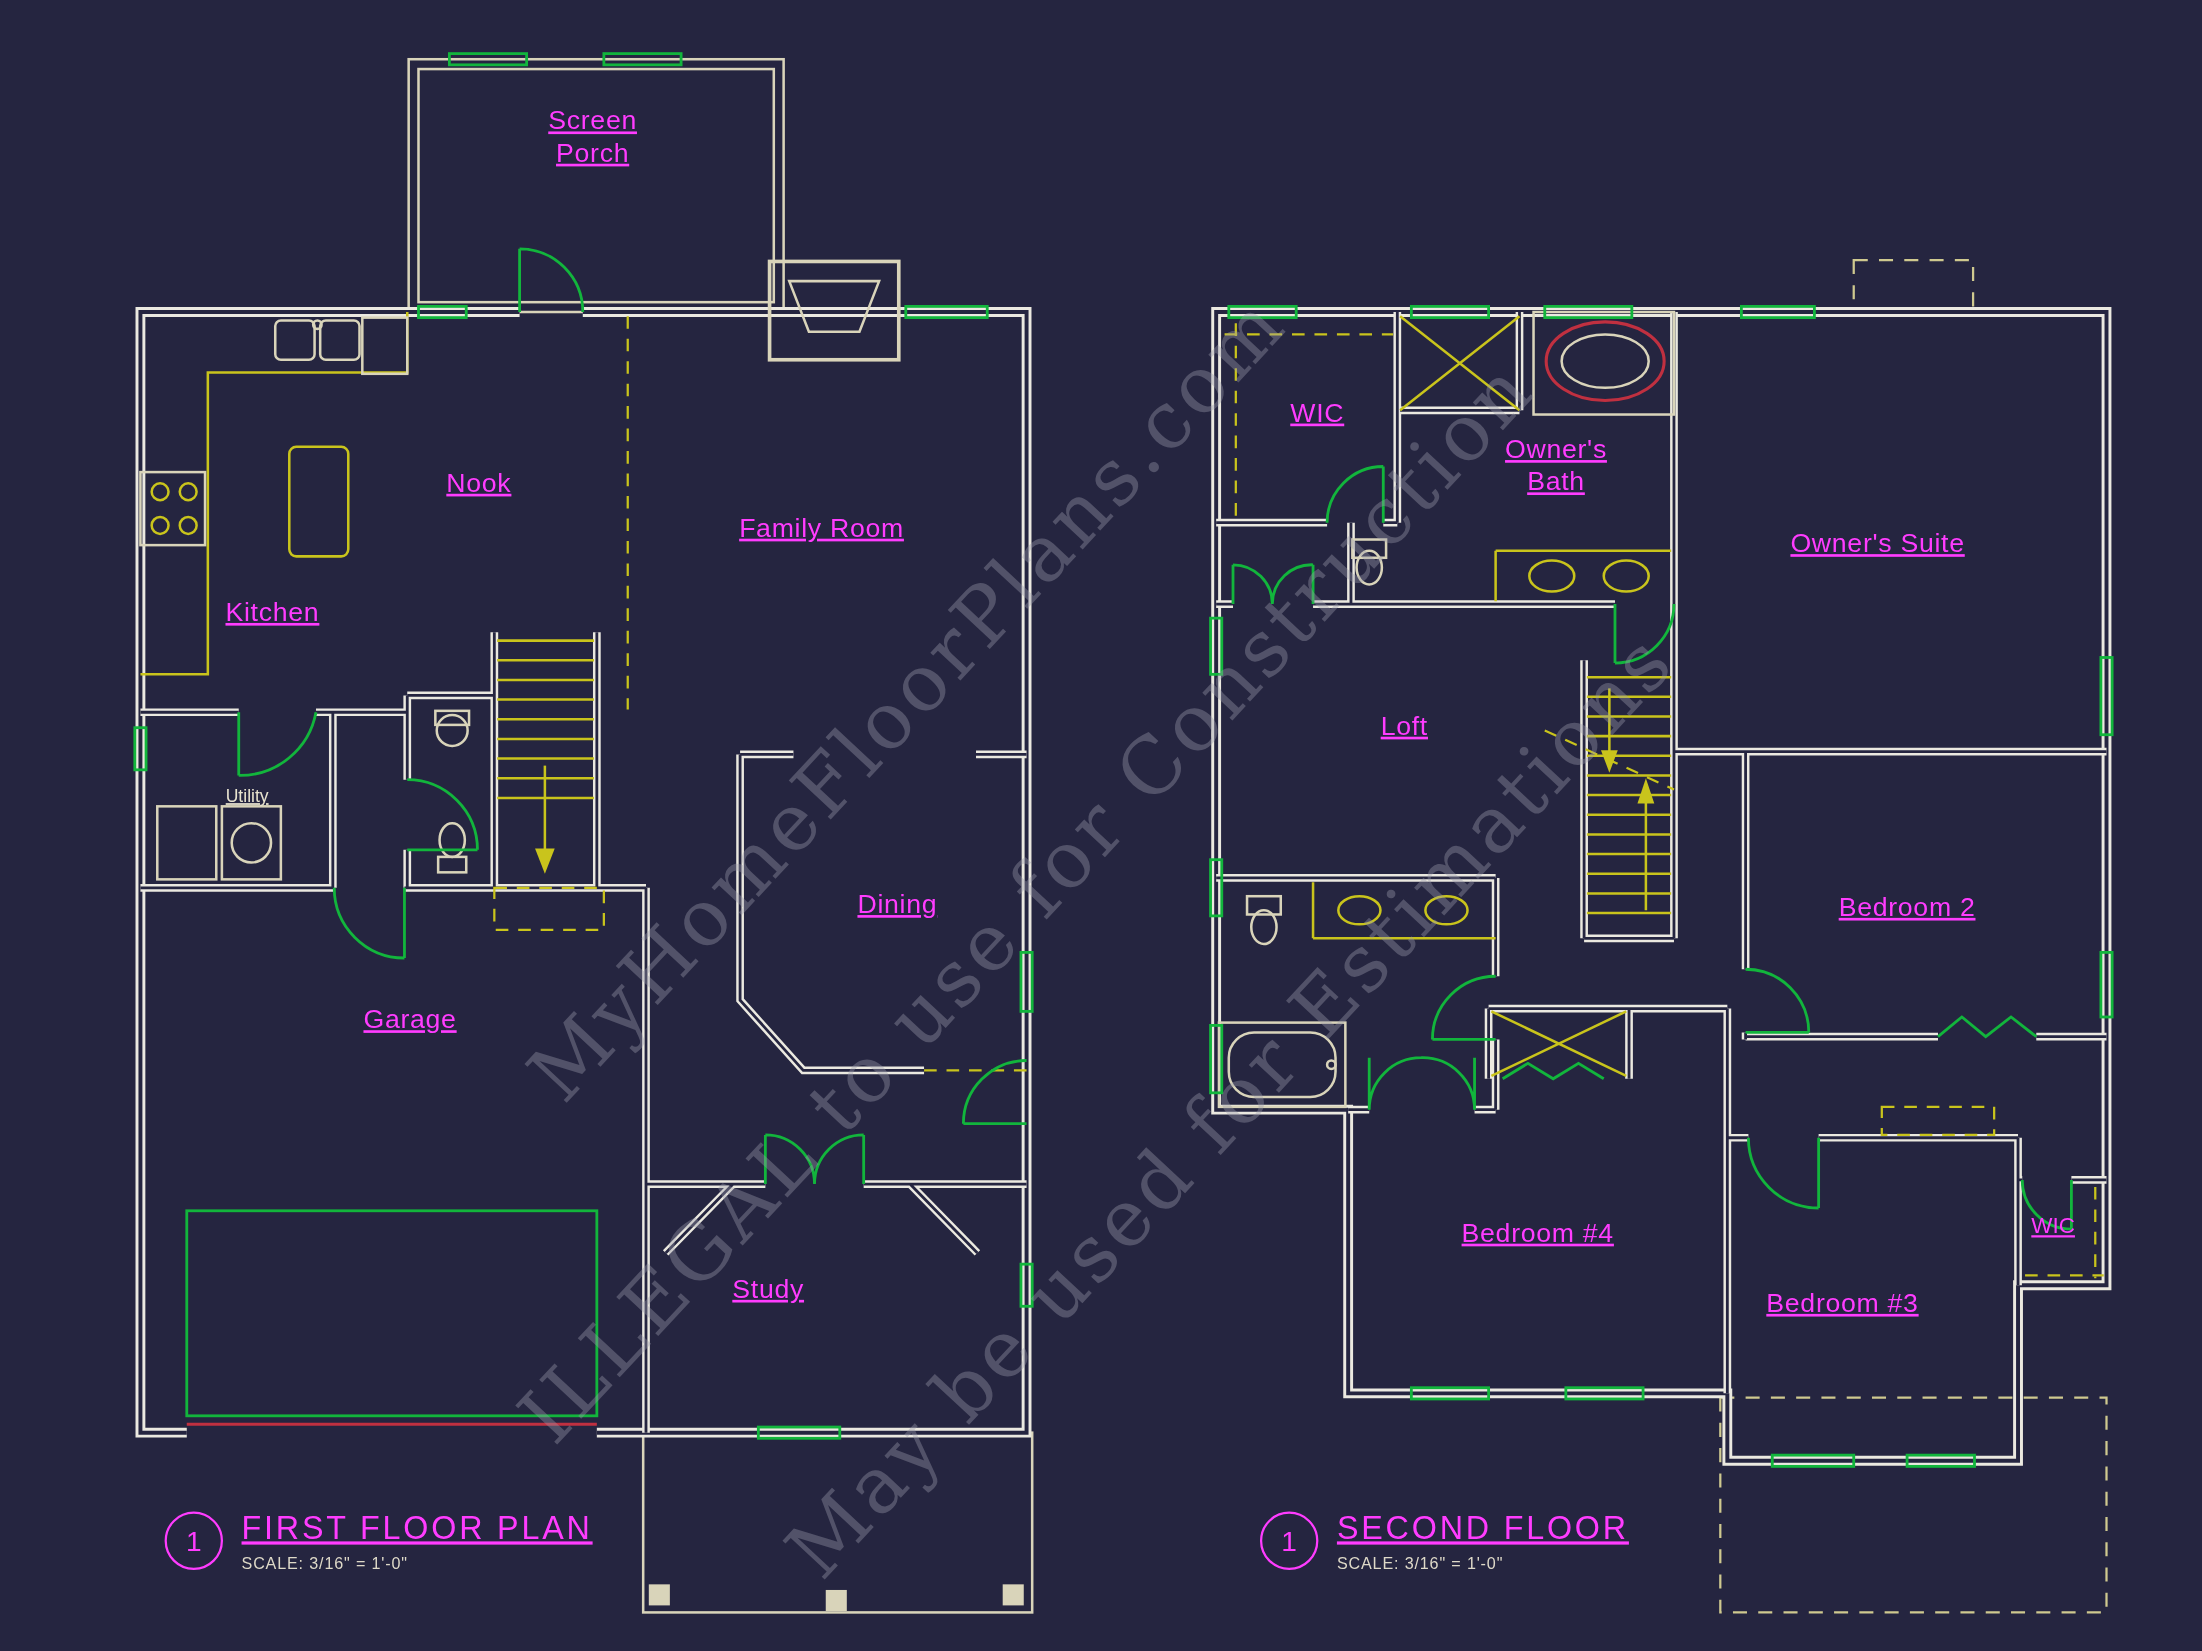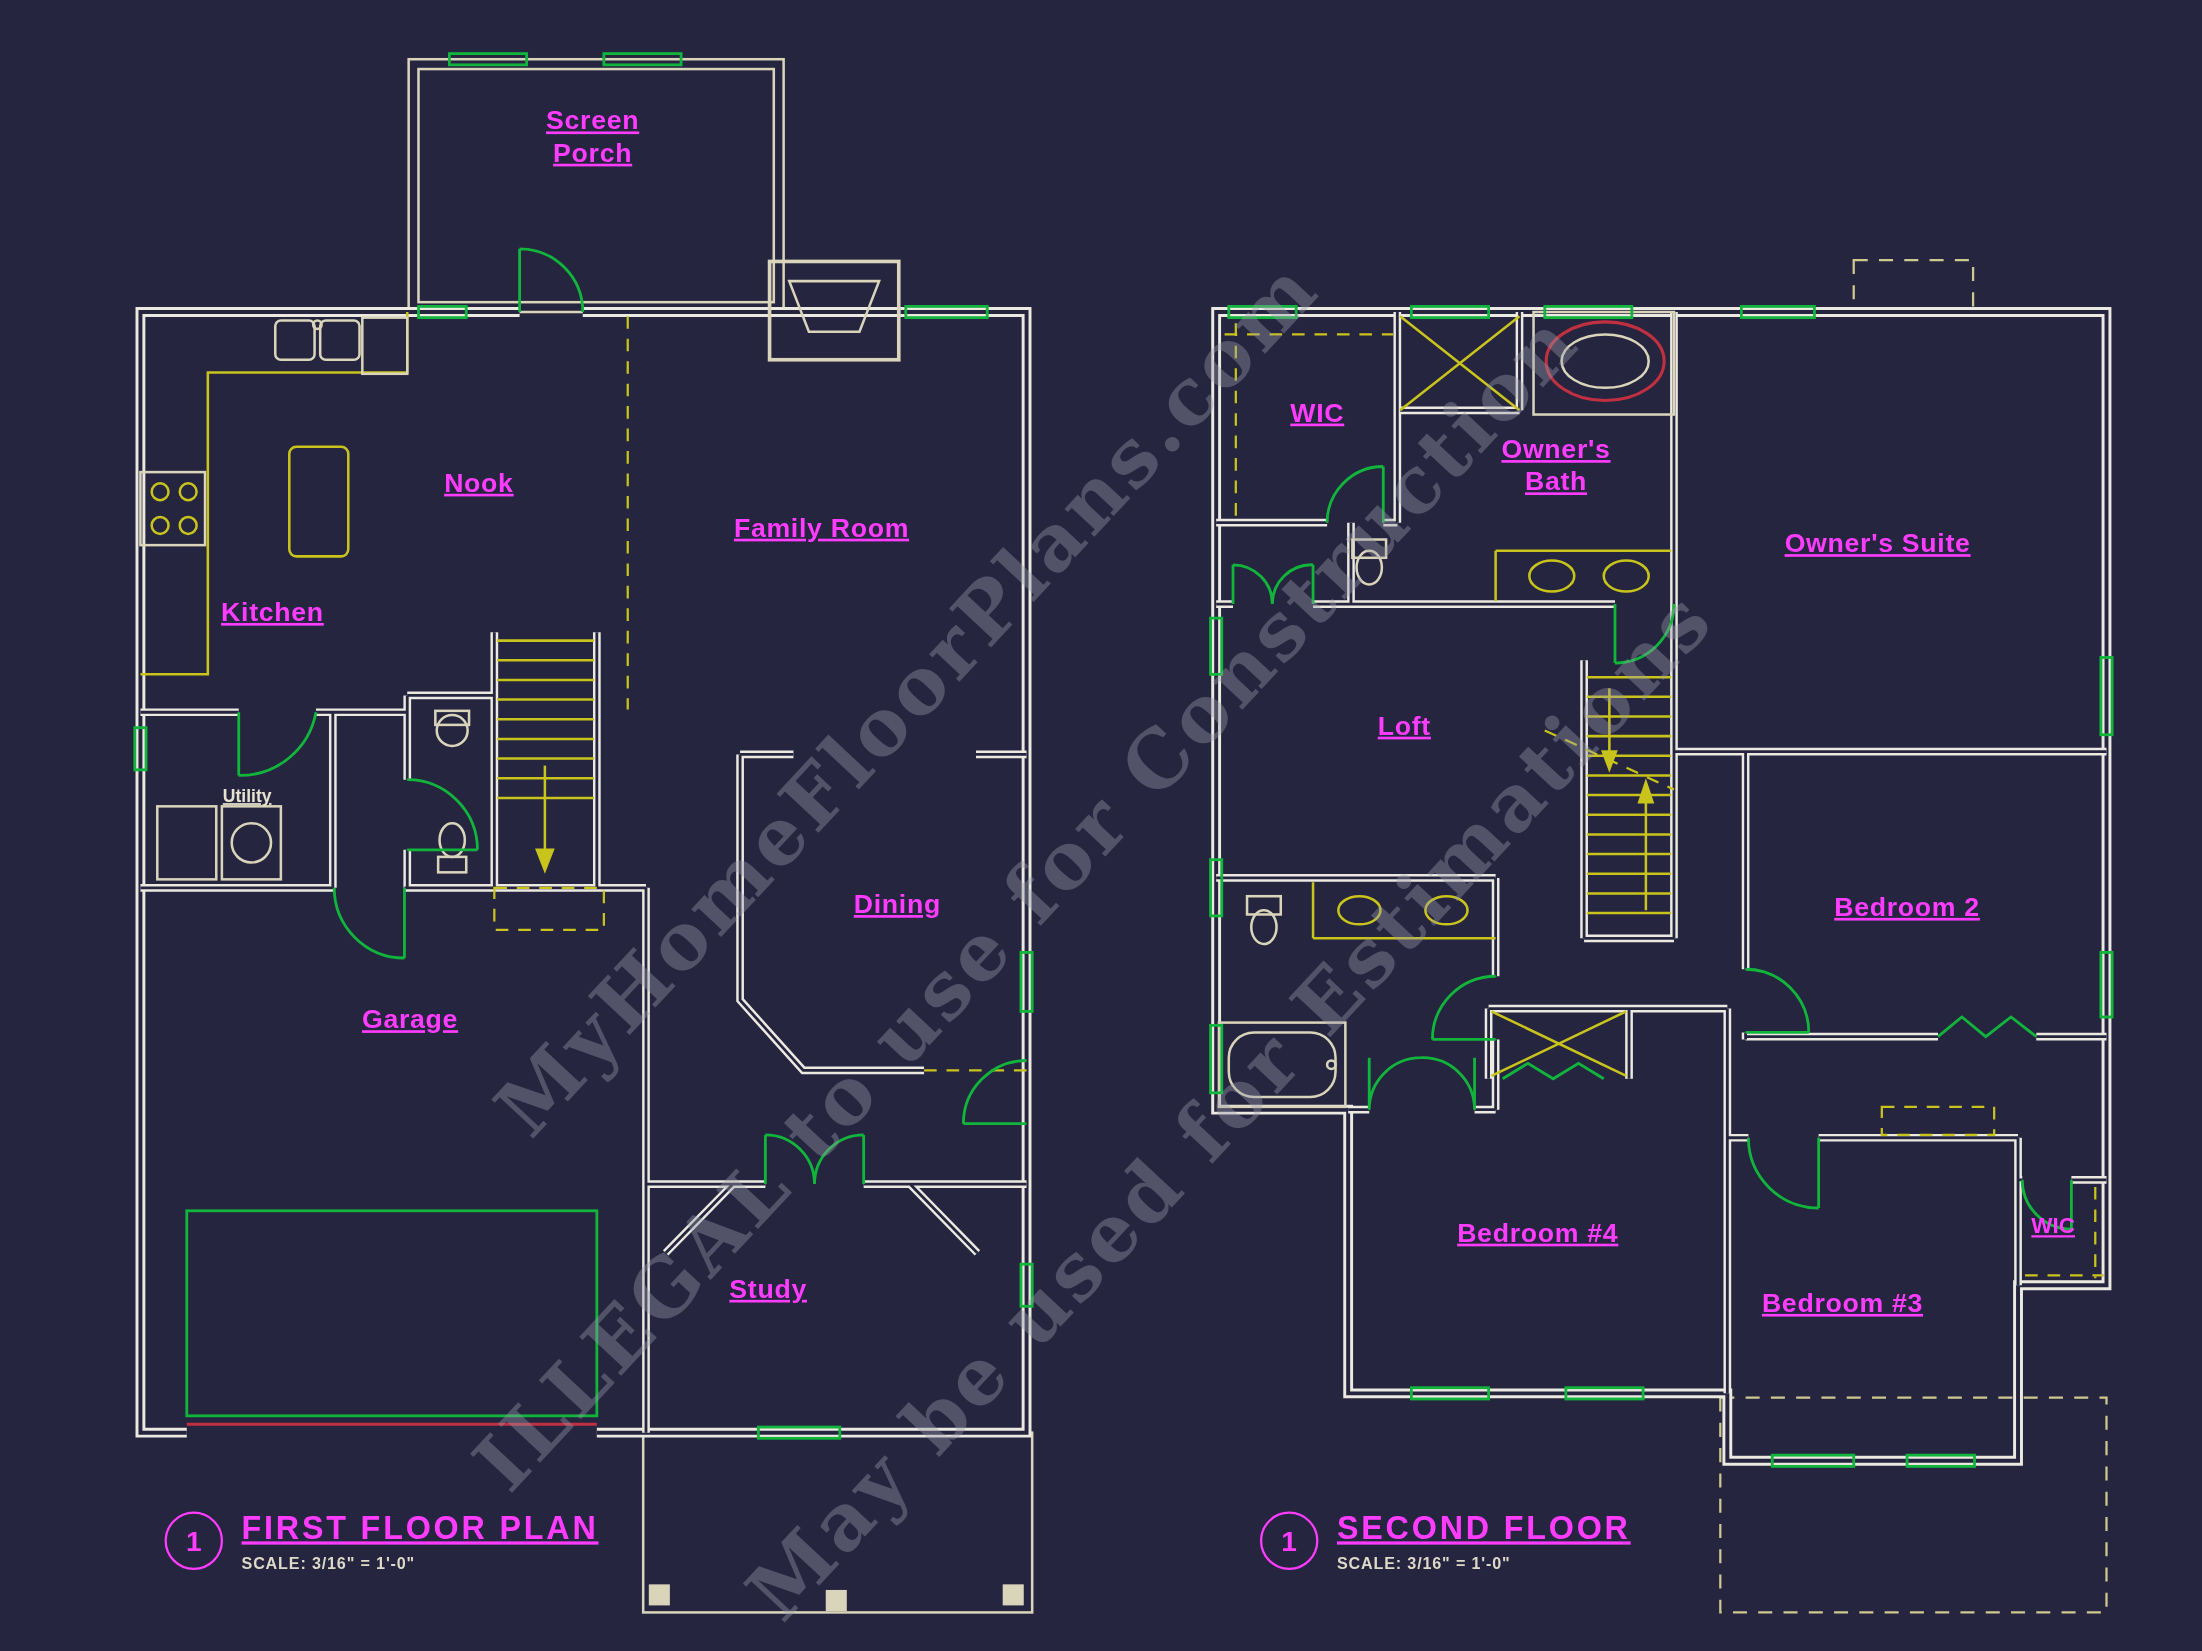--- a/index.html
+++ b/index.html
@@ -1,17 +1,17 @@
 <!DOCTYPE html>
 <html><head>
 <meta charset="utf-8">
 <style>
   html,body{margin:0;padding:0;background:#252540;}
   body{width:2202px;height:1652px;}
-  .canvas{position:relative;width:2202px;height:1652px;background:#252540;overflow:hidden;font-weight:bold;}
+  .canvas{position:relative;width:2202px;height:1652px;background:#252540;overflow:hidden;}
   svg{display:block;}
 
   
   .wall7{stroke:#ebe9e0;stroke-width:7;fill:none;stroke-linecap:butt;}
   .core7{stroke:#252540;stroke-width:2.8;fill:none;stroke-linecap:butt;}
   .wall5{stroke:#ebe9e0;stroke-width:5.5;fill:none;stroke-linecap:butt;}
   .core5{stroke:#252540;stroke-width:2;fill:none;stroke-linecap:butt;}
 
   .cream{stroke:#d9d4ba;stroke-width:1.8;fill:none;}
   .cream2{stroke:#d9d4ba;stroke-width:2.6;fill:none;}

